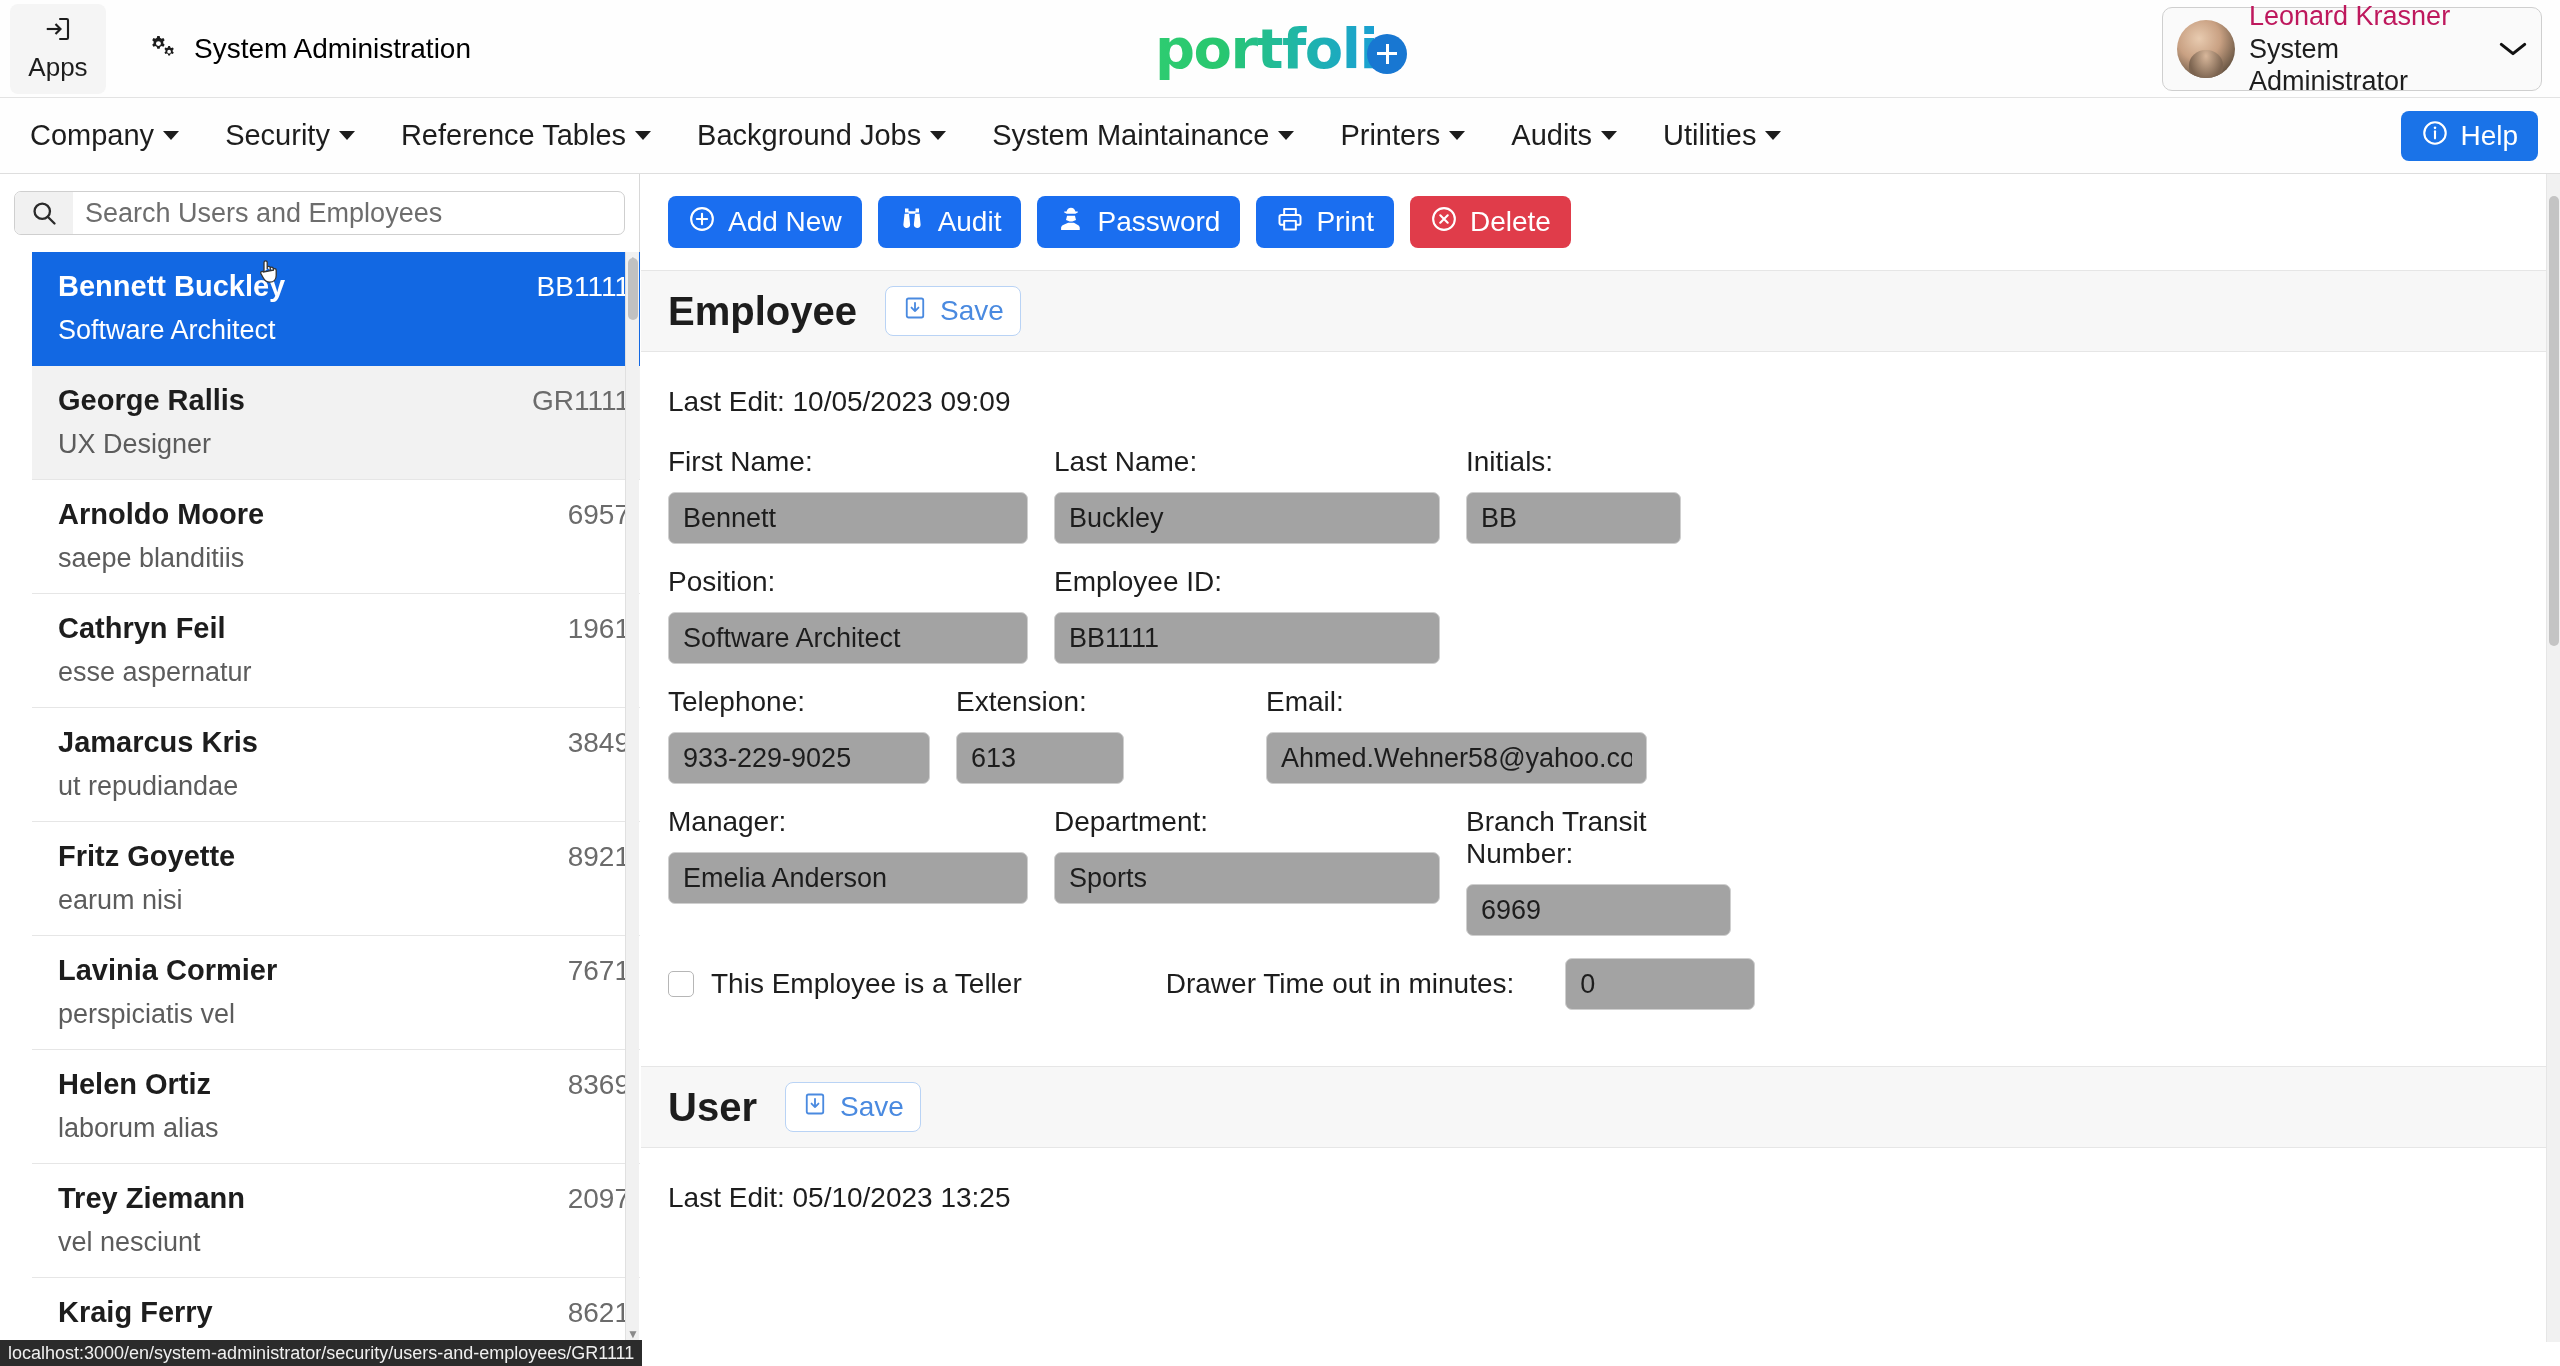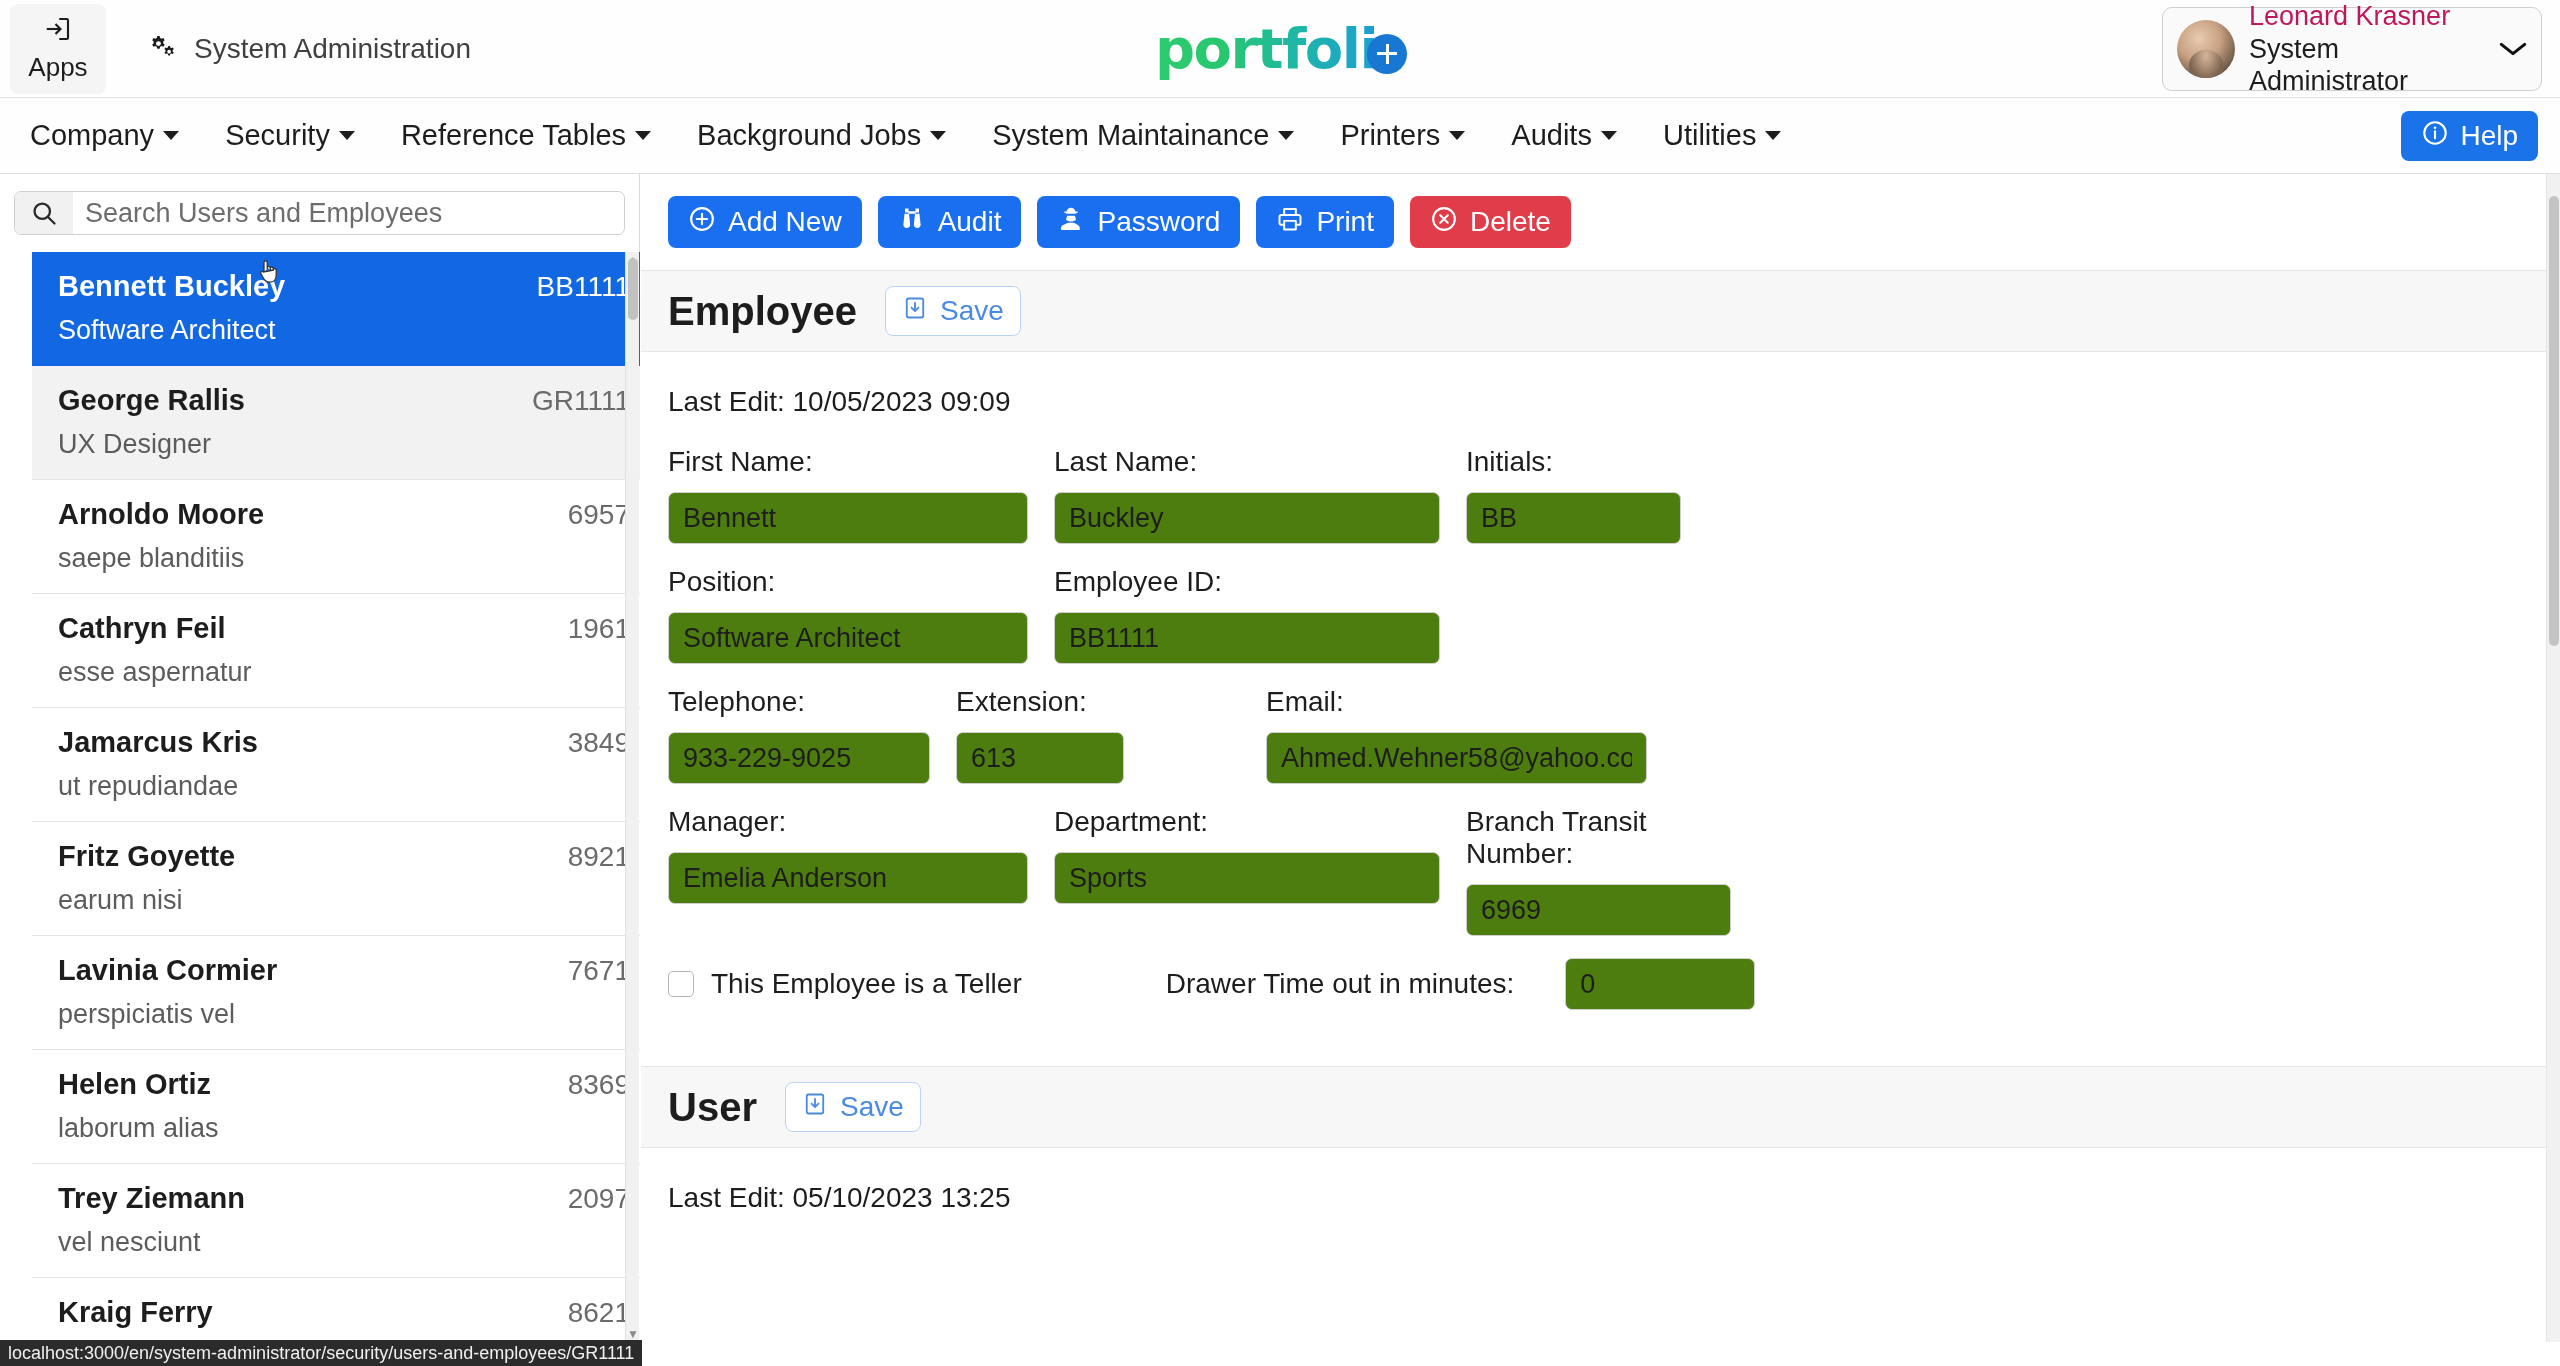--- a/index.html
+++ b/index.html
@@ -21,21 +21,21 @@
   .apps-btn {
     width: 96px; height: 90px; margin-left: 10px;
     background: #f5f5f5; border-radius: 8px;
     display: flex; flex-direction: column; align-items: center; justify-content: center;
     gap: 4px; cursor: pointer;
   }
   .apps-btn .label { font-size: 26px; color: #1d1d1d; }
   .sysadmin {
     display: flex; align-items: center; gap: 16px; margin-left: 42px; cursor: pointer;
   }
-  .sysadmin .label { font-size: 28px; color: #404040; }
+  .sysadmin .label { font-size: 28px; color: #000000; }
 
   .logo-wrap {
     position: absolute; left: 1155px; top: 16px;
     display: flex; align-items: center;
   }
   .logo-text {
     font-size: 56px; font-weight: bold; letter-spacing: -1.5px;
     background: linear-gradient(90deg, #2ecc71 0%, #28c76f 30%, #1fb6a8 65%, #1a9fd4 100%);
     -webkit-background-clip: text; background-clip: text; color: transparent;
     font-family: "DejaVu Sans", sans-serif;
@@ -182,21 +182,21 @@
   }
 
   .body-area { padding: 34px 39px 0 27px; }
   .last-edit { font-size: 28px; color: #1d1d1d; margin-bottom: 28px; }
 
   .form-row { display: flex; margin-bottom: 22px; }
   .fgroup { display: flex; flex-direction: column; }
   .fgroup .flabel { font-size: 28px; color: #1d1d1d; margin-bottom: 14px; }
   .finput {
     height: 52px; border: 1px solid #cfcfcf; border-radius: 7px;
-    padding: 0 14px; font-size: 27px; color: #1d1d1d; background: #4d7c0f;
+    padding: 0 14px; font-size: 27px; color: #1d1d1d; background: #a3a3a3;
     outline: none; font-family: "Liberation Sans", sans-serif;
   }
   .col-a { width: 360px; }
   .col-b { width: 386px; }
   .gap-a { margin-right: 26px; }
 
   .check-row { display: flex; align-items: center; margin-top: 12px; }
   .cbox {
     width: 26px; height: 26px; border: 1px solid #b6b6b6; border-radius: 5px;
     background: #fff; cursor: pointer; flex: none;

